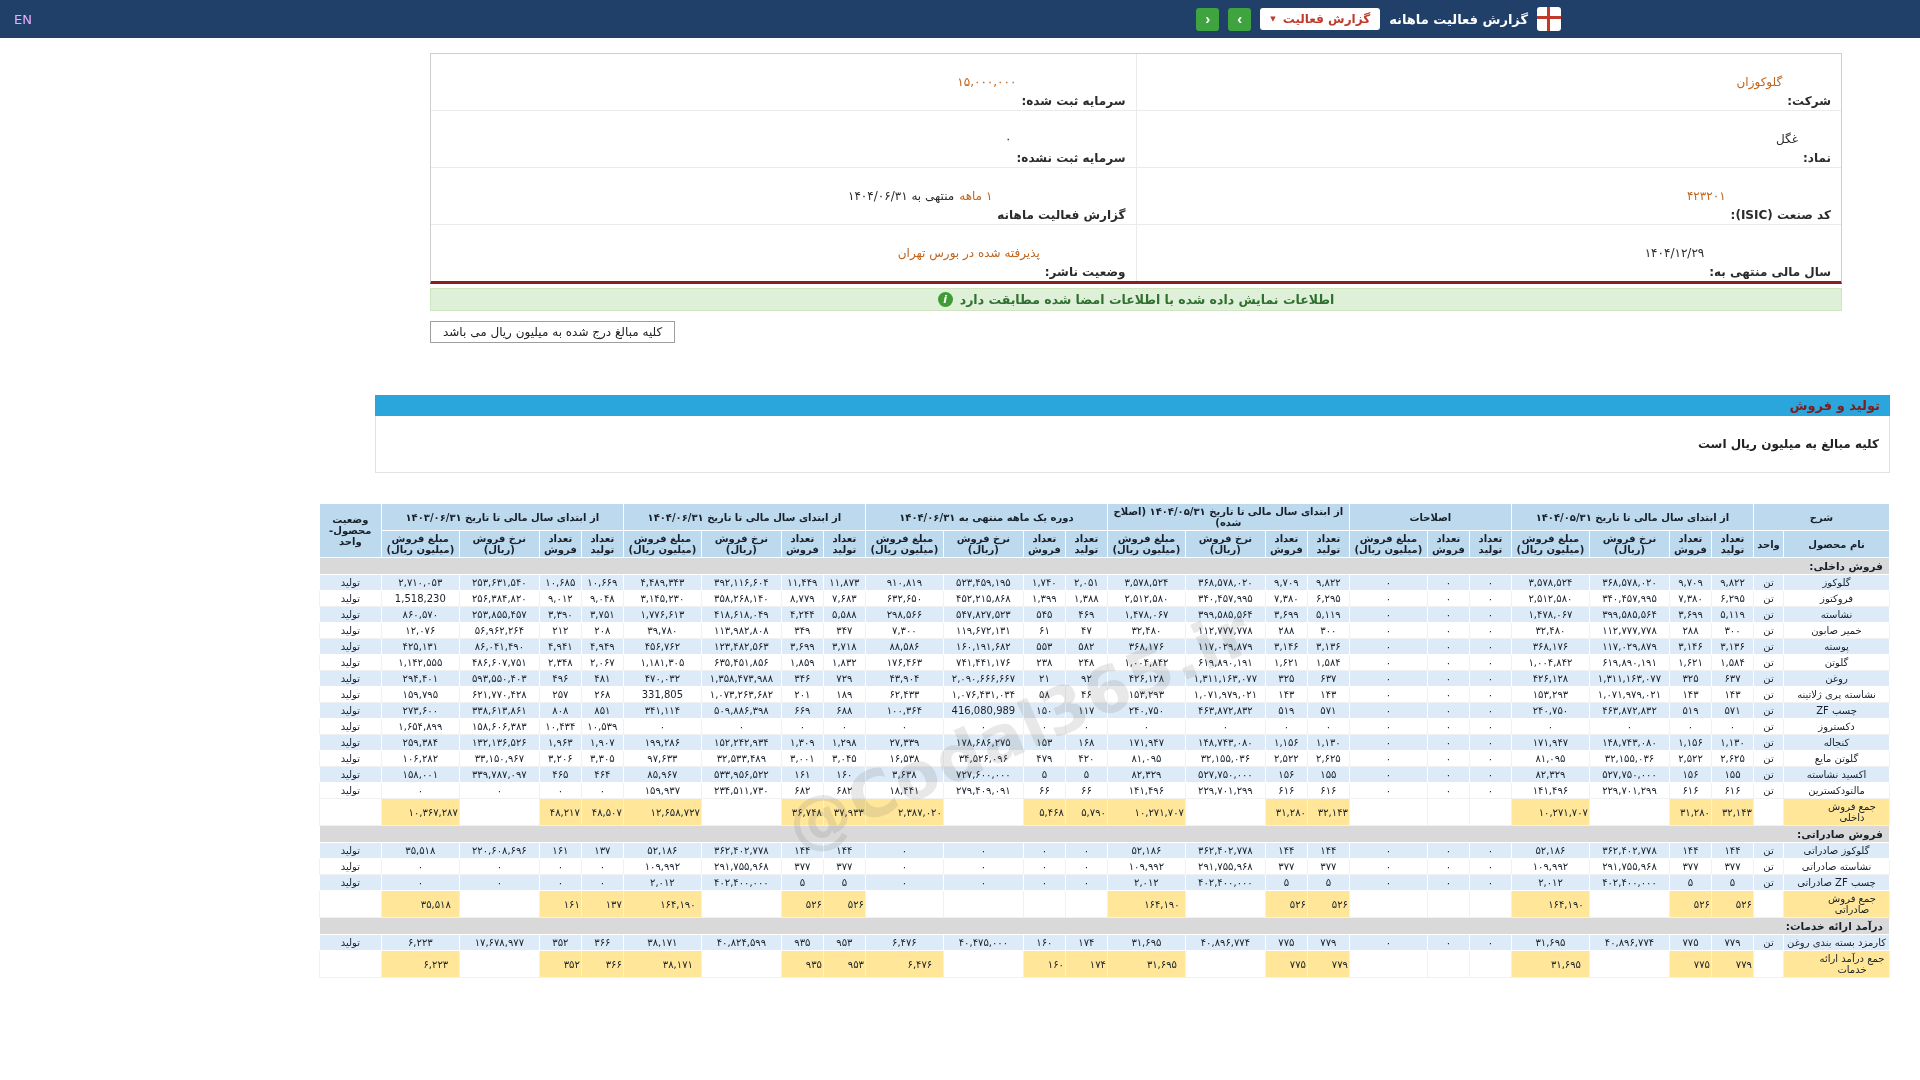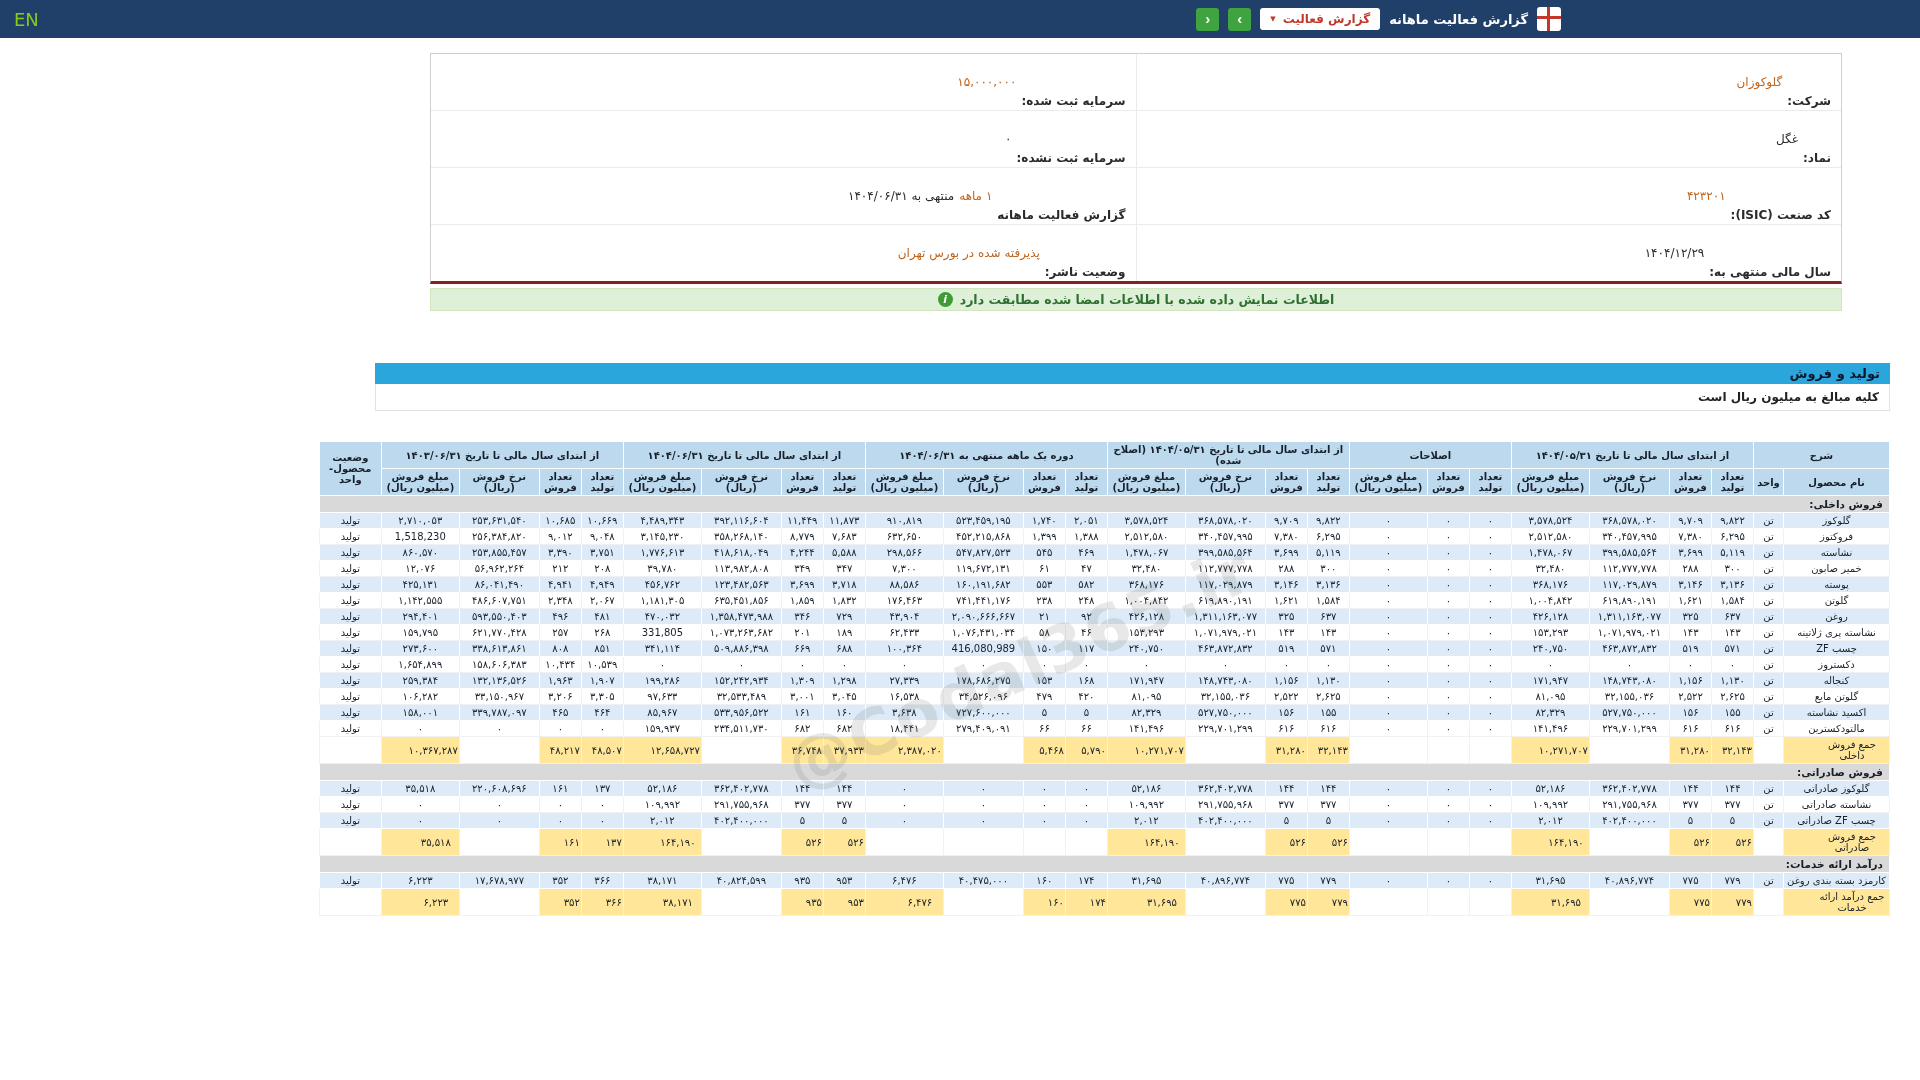--- a/index.html
+++ b/index.html
@@ -17,21 +17,21 @@
       linear-gradient(to left, rgba(0,0,0,0) 0 44%, var(--red,#c0392b) 44% 58%, rgba(0,0,0,0) 58% 100%),
       linear-gradient(to bottom, rgba(0,0,0,0) 0 38%, var(--red,#c0392b) 38% 52%, rgba(0,0,0,0) 52% 100%),
       #fff; }
   .report-type { background:#fff; color:var(--red,#c0392b); border:none; border-radius:3px;
     padding:4px 10px; font-size:12px; font-weight:bold; display:flex; align-items:center; gap:7px;
     font-family:"DejaVu Sans", sans-serif; cursor:pointer; }
   .report-type .caret { font-size:7px; line-height:1; }
   .nav-btn { width:23px; height:23px; background:var(--green_button,#3fa440); color:#fff; border:none;
     border-radius:3px; font-size:15px; font-weight:bold; line-height:1; display:flex; align-items:center;
     justify-content:center; padding:0 0 2px 0; cursor:pointer; }
-  .en-link { color:#84cc16; font-size:18px; margin-inline-start:auto; cursor:pointer; text-decoration:none; }
+  .en-link { color:#f0abfc; font-size:13px; margin-inline-start:auto; cursor:pointer; text-decoration:none; }
 
   
   .head-wrap { padding:0 64px 0 71px; }
   .info-box { border:1px solid #cfcfcf; border-bottom:3px solid #8b1f1f; margin-top:15px; background:#fff; }
   .info-row { display:flex; border-bottom:1px solid #ebebeb; }
   .info-row:last-child { border-bottom:none; }
   .info-half { flex:1; display:flex; align-items:center; gap:5px; padding:2px 10px; font-size:12px; min-height:19px; }
   .info-half.right { border-left:1px solid #ebebeb; }
   .info-label { font-weight:bold; color:#2b2b2b; white-space:nowrap;margin-top:38px; }
   .info-value { color:#2b2b2b; }
@@ -41,22 +41,22 @@
     color:var(--banner_text,#2f6f2f); font-size:12.5px; font-weight:bold; display:flex; align-items:center;
     justify-content:center; gap:7px; padding:3px 0; min-height:20px; }
   .info-icon { display:inline-block; width:15px; height:15px; border-radius:50%; background:#3f9c35;
     color:#fff; font-size:11px; line-height:15px; text-align:center; font-style:italic; font-weight:bold; }
 
   .amounts-note-wrap { margin-top:10px; display:flex; justify-content:flex-end; }
   .amounts-note { border:1px solid #9e9e9e; background:#fff; padding:3px 12px; font-size:12px; color:#222; }
 
   
   .main-section { margin:52px 16px 0 16px; }
-  .section-bar { background:var(--accent_blue,#2aa6dc); color:#0f172a; font-weight:bold; font-size:13px; padding:3px 10px; }
-  .section-note { border:1px solid #e2e2e2; border-top:none; background:#fff; padding:6px 10px;
+  .section-bar { background:var(--accent_blue,#2aa6dc); color:#7f1d1d; font-weight:bold; font-size:13px; padding:3px 10px; }
+  .section-note { border:1px solid #e2e2e2; border-top:none; background:#fff; padding:21px 10px;
     font-size:12px; font-weight:bold; color:#222;text-align:right; }
 
   .table-wrap { margin-top:30px; position:relative; }
   .watermark { position:absolute; top:40%; left:26%; transform:rotate(-24deg); font-size:64px; font-weight:bold;
     color:rgba(110,110,110,0.16); pointer-events:none; z-index:5; direction:ltr; letter-spacing:2px; }
 
   table.report { border-collapse:collapse; width:100%; table-layout:fixed; }
   table.report th { background:var(--header_blue,#bdd9ee); border:1px solid #fff; font-size:10px; font-weight:bold;
     color:#17202a; text-align:center; vertical-align:middle; padding:2px 1px; }
   table.report td { border:1px solid #fff; font-size:10px; text-align:center; vertical-align:middle;
@@ -131,20 +131,23 @@
               <span class="info-value hl">پذیرفته شده در بورس تهران</span>
             </div>
           </div>
         </div>
 
       <div class="signed-banner">
         <span>اطلاعات نمایش داده شده با اطلاعات امضا شده مطابقت دارد</span>
         <span class="info-icon">i</span>
       </div>
 
+      <div class="amounts-note-wrap">
+        <div class="amounts-note">کلیه مبالغ درج شده به میلیون ریال می باشد</div>
+      </div>
     </div>
 
     <div class="main-section">
       <div class="section-bar">تولید و فروش</div>
       <div class="section-note">کلیه مبالغ به میلیون ریال است</div>
 
       <div class="table-wrap">
         <div class="watermark">@Codal365.ir</div>
         <table class="report" id="data-table">
             <colgroup>

